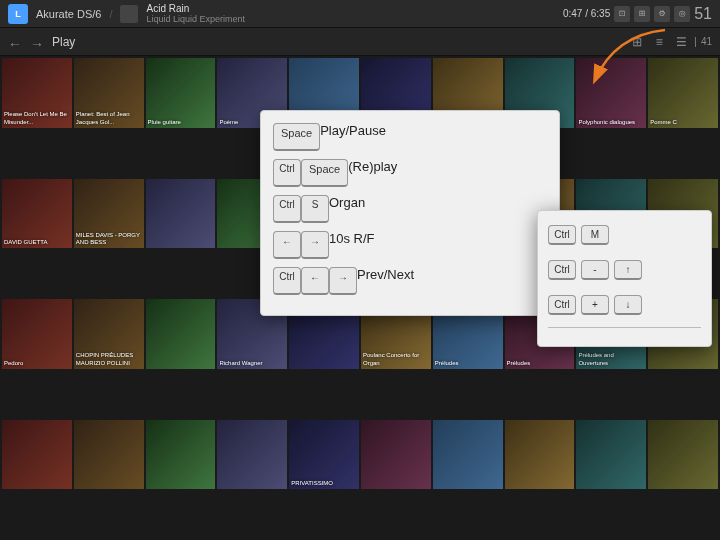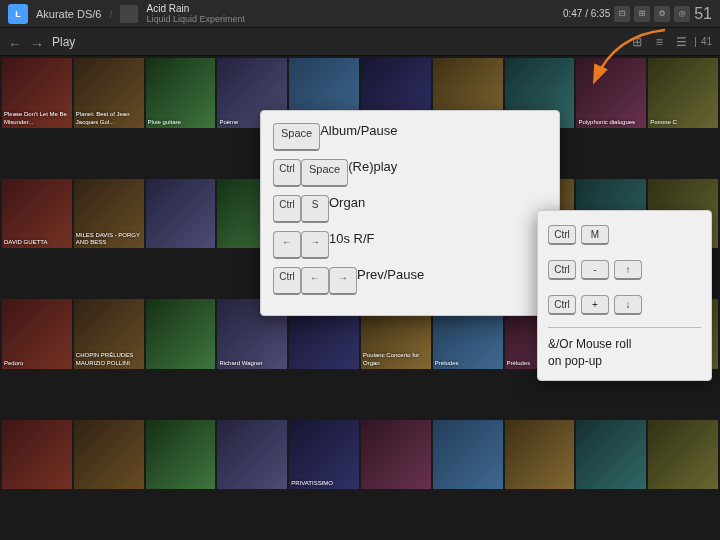--- a/index.html
+++ b/index.html
@@ -470,21 +470,21 @@
           <div style="position: absolute; inset: 0px; background: rgba(0, 0, 0, 0.15);"></div>
         </div>
       </div>
     </div>
 </div>
 
 <div class="keyboard-popup">
 
   <div class="shortcut-row">
     <span class="key-badge">Space</span>
-    <span class="shortcut-label">Album/Pause</span>
+    <span class="shortcut-label">Play/Pause</span>
   </div>
 
   <div class="shortcut-row">
     <span class="key-badge small">Ctrl</span>
     <span class="key-badge">Space</span>
     <span class="shortcut-label">(Re)play</span>
   </div>
 
   <div class="shortcut-row">
     <span class="key-badge small">Ctrl</span>
@@ -495,21 +495,21 @@
   <div class="shortcut-row">
     <span class="key-badge small">←</span>
     <span class="key-badge small">→</span>
     <span class="shortcut-label">10s R/F</span>
   </div>
 
   <div class="shortcut-row">
     <span class="key-badge small">Ctrl</span>
     <span class="key-badge small">←</span>
     <span class="key-badge small">→</span>
-    <span class="shortcut-label">Prev/Pause</span>
+    <span class="shortcut-label">Prev/Next</span>
   </div>
 </div>
 
 <div class="right-popup">
 
   <div class="right-shortcut-row">
     <span class="key-badge small">Ctrl</span>
     <span class="key-badge small">M</span>
   </div>
 
@@ -518,21 +518,20 @@
     <span class="key-badge small">-</span>
     <span class="key-badge small">↑</span>
   </div>
 
   <div class="right-shortcut-row">
     <span class="key-badge small">Ctrl</span>
     <span class="key-badge small">+</span>
     <span class="key-badge small">↓</span>
   </div>
   <div class="divider-line"></div>
-  <div class="mouse-roll-text">&amp;/Or Mouse roll<br>on pop-up</div>
 </div>
 
 <svg style="position:absolute;top:25px;right:35px;z-index:25;pointer-events:none;" width="100" height="70">
   <defs>
     <marker id="arrowhead" markerWidth="8" markerHeight="8" refX="6" refY="3" orient="auto">
       <polygon points="0 0, 8 3, 0 6" fill="#e87a20"></polygon>
     </marker>
   </defs>
   <path d="M 80 5 Q 30 10 10 55" stroke="#e87a20" stroke-width="2.5" fill="none" marker-end="url(#arrowhead)"></path>
 </svg>

